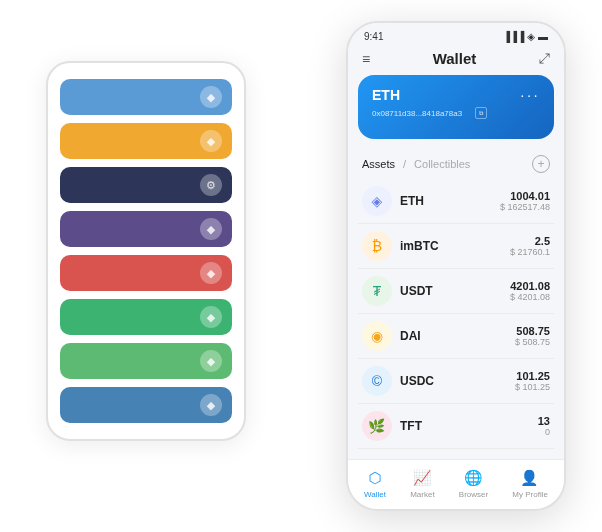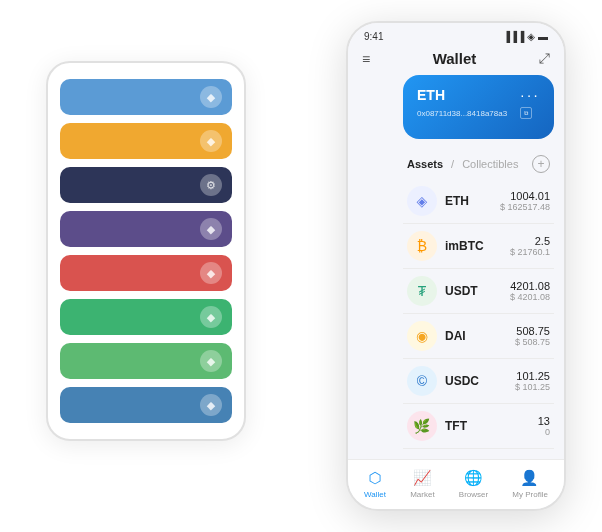--- a/index.html
+++ b/index.html
@@ -114,21 +114,20 @@
       font-size: 14px;
       color: #555;
     }
 
     .phone-content {
       flex: 1;
       overflow: hidden;
       display: flex;
       flex-direction: column;
       background: #f5f6fa;
-      margin-left: 45px;
     }
 
     .eth-card {
       margin: 0 10px 10px;
       background: linear-gradient(135deg, #2196f3, #1565c0);
       border-radius: 16px;
       padding: 12px 14px;
       color: white;
       flex-shrink: 0;
     }
@@ -190,21 +189,21 @@
     }
 
     .assets-tabs {
       display: flex;
       gap: 8px;
       align-items: center;
     }
 
     .assets-tab-active {
       font-size: 11px;
-      font-weight: 700;
+      font-weight: 400;
       color: #222;
     }
 
     .assets-tab-divider {
       font-size: 11px;
       color: #aaa;
     }
 
     .assets-tab-inactive {
       font-size: 11px;
@@ -257,21 +256,21 @@
       color: #222;
       flex: 1;
     }
 
     .asset-values {
       text-align: right;
     }
 
     .asset-amount {
       font-size: 11px;
-      font-weight: 400;
+      font-weight: 700;
       color: #222;
     }
 
     .asset-usd {
       font-size: 9px;
       color: #999;
     }
 
     .phone-nav {
       display: flex;

